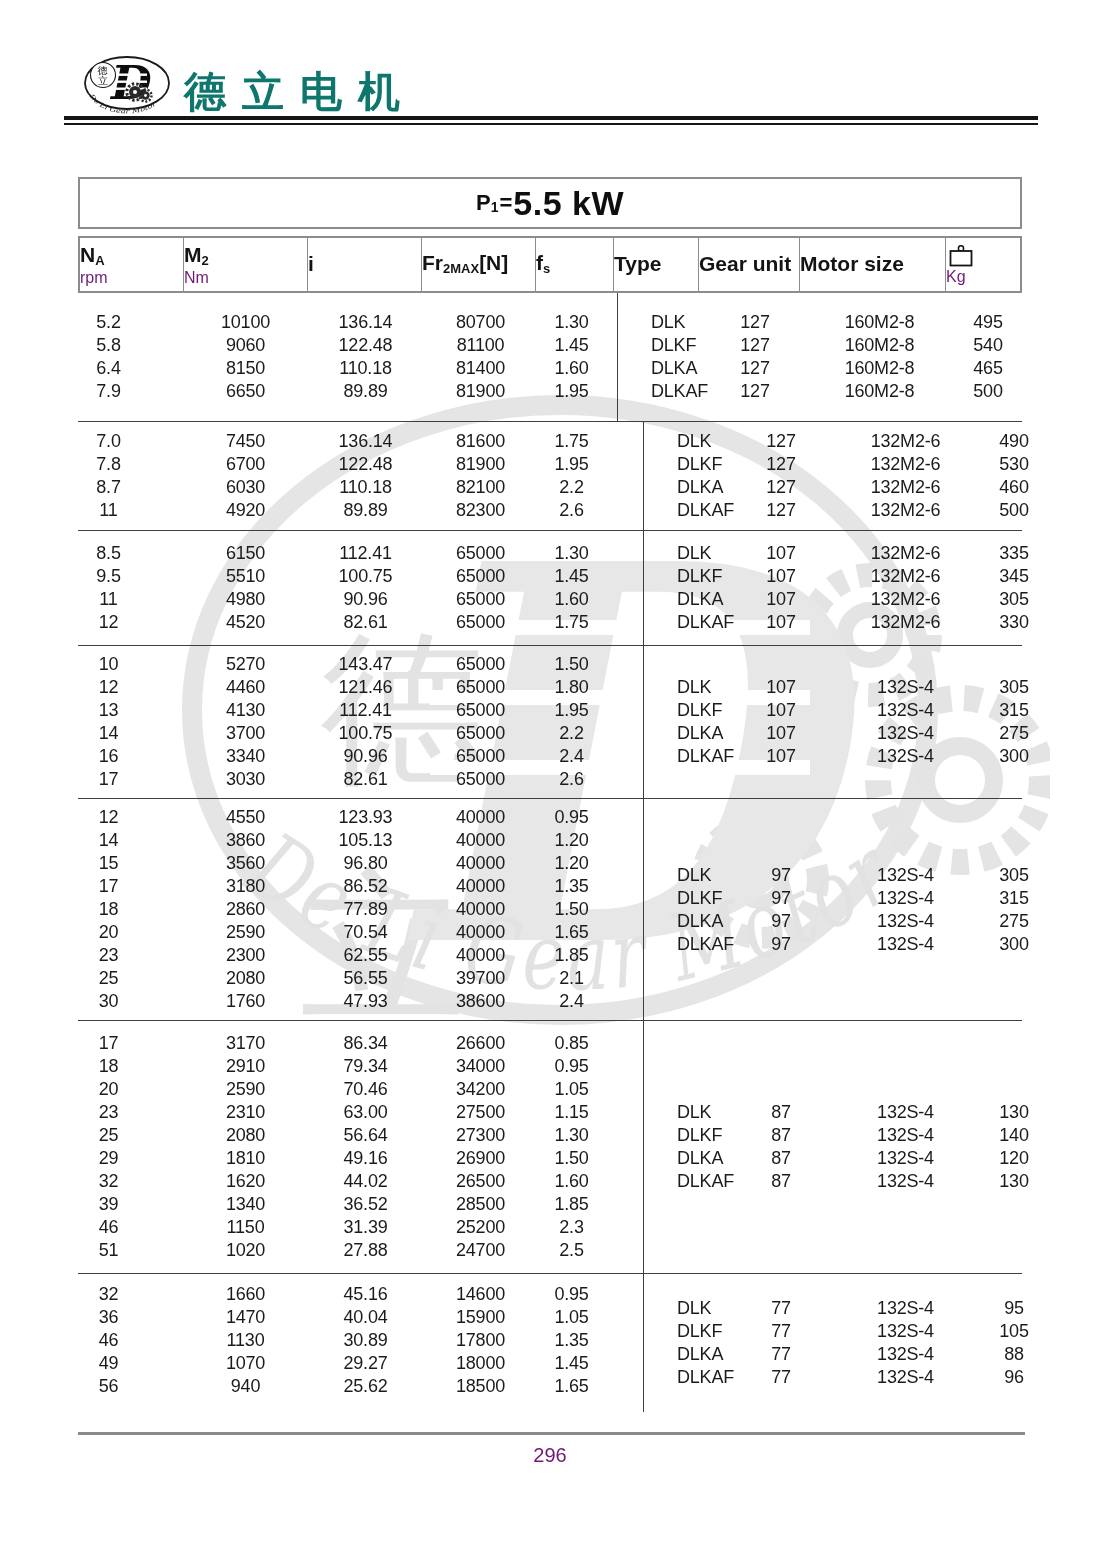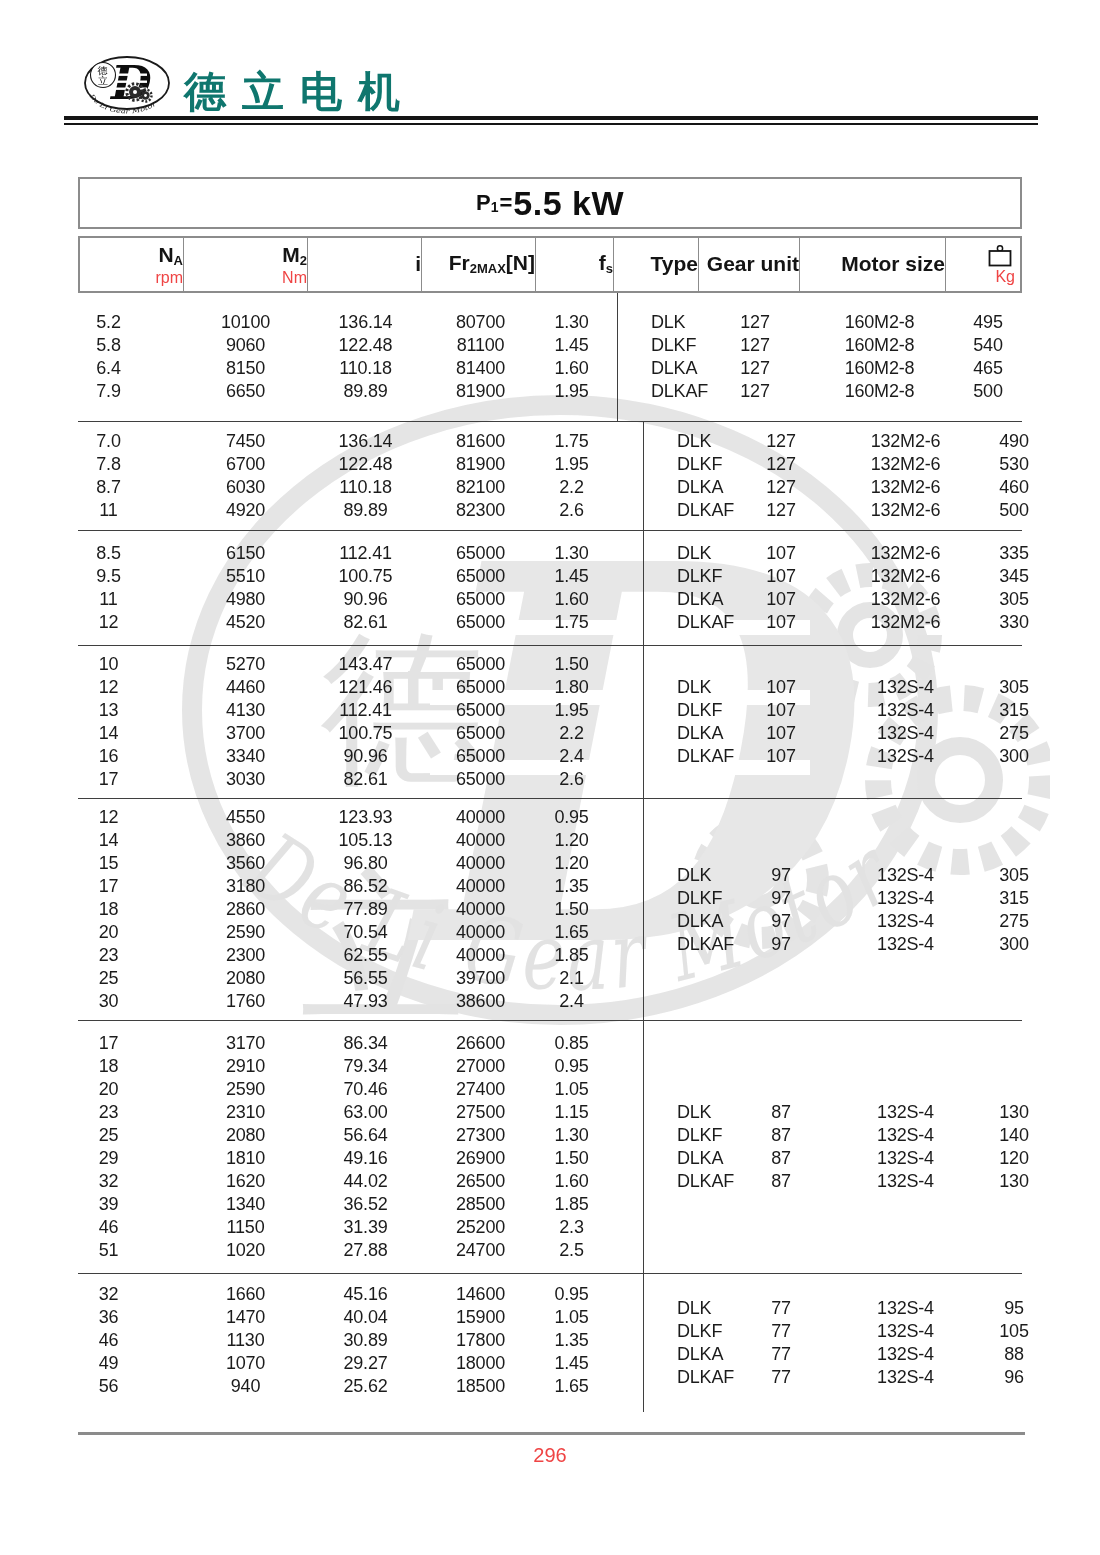--- a/index.html
+++ b/index.html
@@ -29,49 +29,49 @@
   .t-eq{font-size:22px;font-weight:bold;margin:0 1px;}
   .t-val{font-size:34px;font-weight:bold;letter-spacing:0.5px;}
   
   .header-box{
     position:absolute;left:78px;top:236px;width:940px;height:53px;z-index:2;
     border:2px solid #8c8c8c;display:grid;
     grid-template-columns:104px 124px 114px 114px 78px 85px 101px 146px 69px;
   }
   .hcell{
     border-right:1.6px solid #8c8c8c;display:flex;flex-direction:column;
-    align-items:flex-end;justify-content:center;color:#141414;
+    align-items:flex-start;justify-content:center;color:#141414;
   }
   .hcell:last-child{border-right:none;}
   .h-line{line-height:22px;white-space:nowrap;}
   .h-main{font-size:21px;font-weight:bold;}
   .h-sub{font-size:13px;font-weight:bold;position:relative;bottom:-3px;}
   .h-tail{font-size:21px;font-weight:bold;}
-  .h-unit{font-size:16px;line-height:17px;color:#ef4444;}
+  .h-unit{font-size:16px;line-height:17px;color:#701a75;}
   .kg-icon{display:block;margin-bottom:1px;}
   
   .table-body{position:absolute;left:78px;top:293px;width:944px;z-index:1;}
   .block{display:flex;align-items:stretch;}
   .block + .block{border-top:1.3px solid #3f3f3f;gap:26px;}
   .block-left{width:539px;}
   .block-right{
     width:405px;border-left:1.6px solid #3f3f3f;
     display:flex;flex-direction:column;justify-content:center;
   }
   .trow{display:grid;grid-template-columns:105px 125px 115px 115px 79px;height:23px;line-height:23px;}
   .rrow{display:grid;grid-template-columns:86px 102px 147px 70px;height:23px;line-height:23px;}
   .tcell{text-align:center;font-size:18px;color:#1b1b1b;letter-spacing:-0.2px;}
   .lc0{padding-right:44px;}
   .lc4{padding-right:12px;}
   .rc0{text-align:left;padding-left:33px;}
   
   .footer-rule{position:absolute;left:78px;top:1432px;width:947px;height:3px;background:#8b8b8b;z-index:2;}
   .page-number{
     position:absolute;left:78px;top:1444px;width:944px;text-align:center;z-index:2;
-    font-size:20px;color:#ef4444;
+    font-size:20px;color:#701a75;
   }
   
   .watermark{position:absolute;left:150px;top:380px;z-index:0;pointer-events:none;}
 </style>
 </head>
 <body>
 
 <div class="page">
 
   <svg class="watermark" width="900" height="740" viewBox="0 0 900 740">
@@ -509,28 +509,28 @@
             <div class="tcell lc0">17</div>
             <div class="tcell lc1">3170</div>
             <div class="tcell lc2">86.34</div>
             <div class="tcell lc3">26600</div>
             <div class="tcell lc4">0.85</div>
           </div>
           <div class="trow">
             <div class="tcell lc0">18</div>
             <div class="tcell lc1">2910</div>
             <div class="tcell lc2">79.34</div>
-            <div class="tcell lc3">27000</div>
+            <div class="tcell lc3">34000</div>
             <div class="tcell lc4">0.95</div>
           </div>
           <div class="trow">
             <div class="tcell lc0">20</div>
             <div class="tcell lc1">2590</div>
             <div class="tcell lc2">70.46</div>
-            <div class="tcell lc3">27400</div>
+            <div class="tcell lc3">34200</div>
             <div class="tcell lc4">1.05</div>
           </div>
           <div class="trow">
             <div class="tcell lc0">23</div>
             <div class="tcell lc1">2310</div>
             <div class="tcell lc2">63.00</div>
             <div class="tcell lc3">27500</div>
             <div class="tcell lc4">1.15</div>
           </div>
           <div class="trow">

